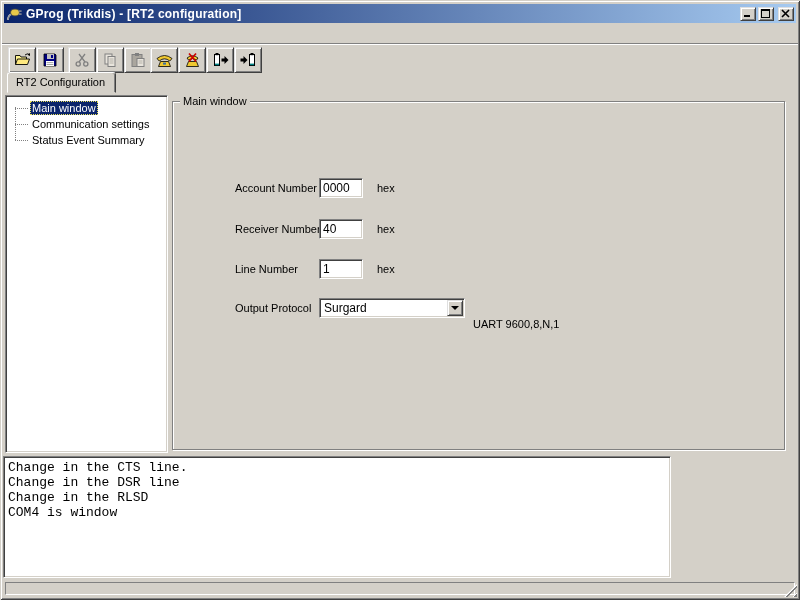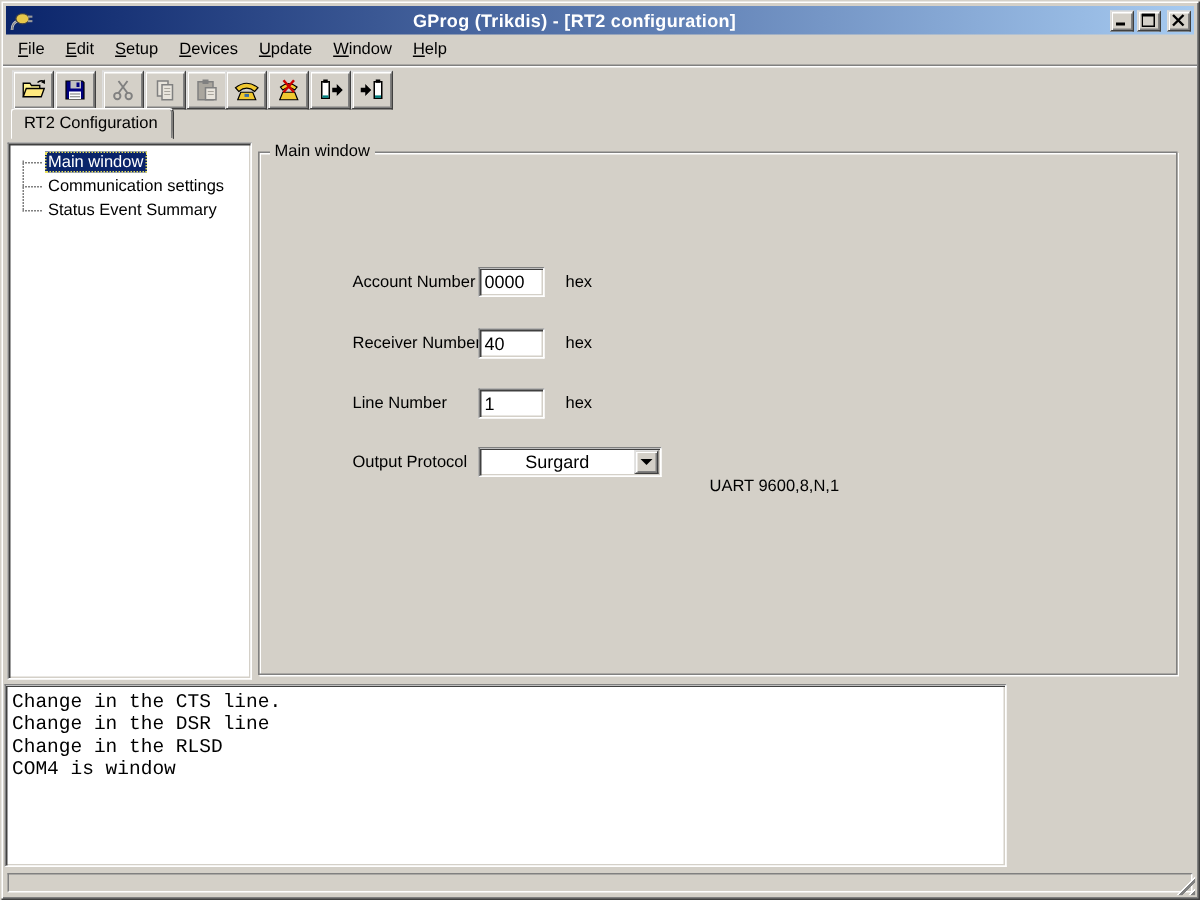--- a/index.html
+++ b/index.html
@@ -14,21 +14,21 @@
   }
 
   
   .titlebar {
     position:absolute; left:4px; top:4px; width:792px; height:19px;
     background:linear-gradient(to right,#0a246a,#a6caf0);
     display:flex; align-items:center; padding:0 2px;
   }
   .app-icon { width:16px; height:16px; margin-right:4px; flex:0 0 auto; }
   .title-text { color:#fff; font-weight:bold; font-size:12px; flex:1 1 auto;
-    white-space:nowrap; overflow:hidden; letter-spacing:0.2px;text-align:center; }
+    white-space:nowrap; overflow:hidden; letter-spacing:0.2px; }
   .tb-btns { display:flex; gap:2px; align-items:center; }
   .tb-btn {
     width:16px; height:14px; background:#d4d0c8; padding:0;
     border:1px solid; border-color:#dfdfdf #404040 #404040 #dfdfdf;
     box-shadow: inset 1px 1px 0 #fff, inset -1px -1px 0 #808080;
     display:flex; align-items:center; justify-content:center; cursor:default;
   }
   .tb-btn.close-gap { margin-left:2px; }
   .tb-btn svg { display:block; }
 
@@ -100,24 +100,24 @@
   .field-row .f-label { position:absolute; left:62px; top:4px; white-space:nowrap; }
   .field-row .f-unit  { position:absolute; left:204px; top:4px;text-align:center; }
   .textbox {
     position:absolute; left:146px; top:0; width:44px; height:20px;
     background:#fff; border:1px solid; border-color:#808080 #fff #fff #808080;
     box-shadow: inset 1px 1px 0 #404040, inset -1px -1px 0 #d4d0c8;
     font-family:"Liberation Sans", sans-serif; font-size:12px; padding:1px 3px;
     outline:none;
   }
   .combo {
-    position:absolute; left:146px; top:0; width:122px; height:20px;
+    position:absolute; left:146px; top:0; width:146px; height:20px;
     background:#fff; border:1px solid; border-color:#808080 #fff #fff #808080;
     box-shadow: inset 1px 1px 0 #404040, inset -1px -1px 0 #d4d0c8;
-    display:flex; align-items:center;text-align:center;
+    display:flex; align-items:center;
   }
   .combo-text { flex:1 1 auto; padding:0 4px; font-size:12px; white-space:nowrap; overflow:hidden; }
   .combo-btn {
     flex:0 0 auto; width:16px; height:16px; margin-right:1px; background:#d4d0c8; padding:0;
     border:1px solid; border-color:#dfdfdf #404040 #404040 #dfdfdf;
     box-shadow: inset 1px 1px 0 #fff, inset -1px -1px 0 #808080;
     display:flex; align-items:center; justify-content:center; cursor:default;
   }
   .arrow-down { width:0; height:0; border-left:4px solid transparent; border-right:4px solid transparent; border-top:4px solid #000; }
   .f-info { position:absolute; left:300px; top:4px; white-space:nowrap;margin-top:16px; }
@@ -179,29 +179,20 @@
           </svg>
       </button>
       <button class="tb-btn close-gap">
         <svg width="10" height="9" viewBox="0 0 10 9">
             <path d="M1 1 L8 8 M8 1 L1 8" stroke="#000" stroke-width="1.6"></path>
           </svg>
       </button>
     </span>
   </div>
 
-  <div class="menubar">
-    <span class="menu-item">File</span>
-    <span class="menu-item">Edit</span>
-    <span class="menu-item">Setup</span>
-    <span class="menu-item">Devices</span>
-    <span class="menu-item">Update</span>
-    <span class="menu-item">Window</span>
-    <span class="menu-item">Help</span>
-  </div>
 
   <div class="toolbar">
     <button class="tool-btn" style="left:6px">
       <svg width="17" height="16" viewBox="0 0 17 16">
         <path d="M1.5 12.5 V3.5 H6 L7 5 H12.5 V7" fill="#fff38f" stroke="#000" stroke-width="0.9"></path>
         <path d="M1.5 12.5 L3.5 7 H15.5 L13.5 12.5 Z" fill="#ffe97f" stroke="#000" stroke-width="0.9"></path>
         <path d="M11 3 Q13.5 0.8 15.5 2.6" fill="none" stroke="#000" stroke-width="0.9"></path>
         <path d="M15.9 1 l0.1 3 -2.6 -1.2 z" fill="#000"></path>
       </svg>
     </button>

